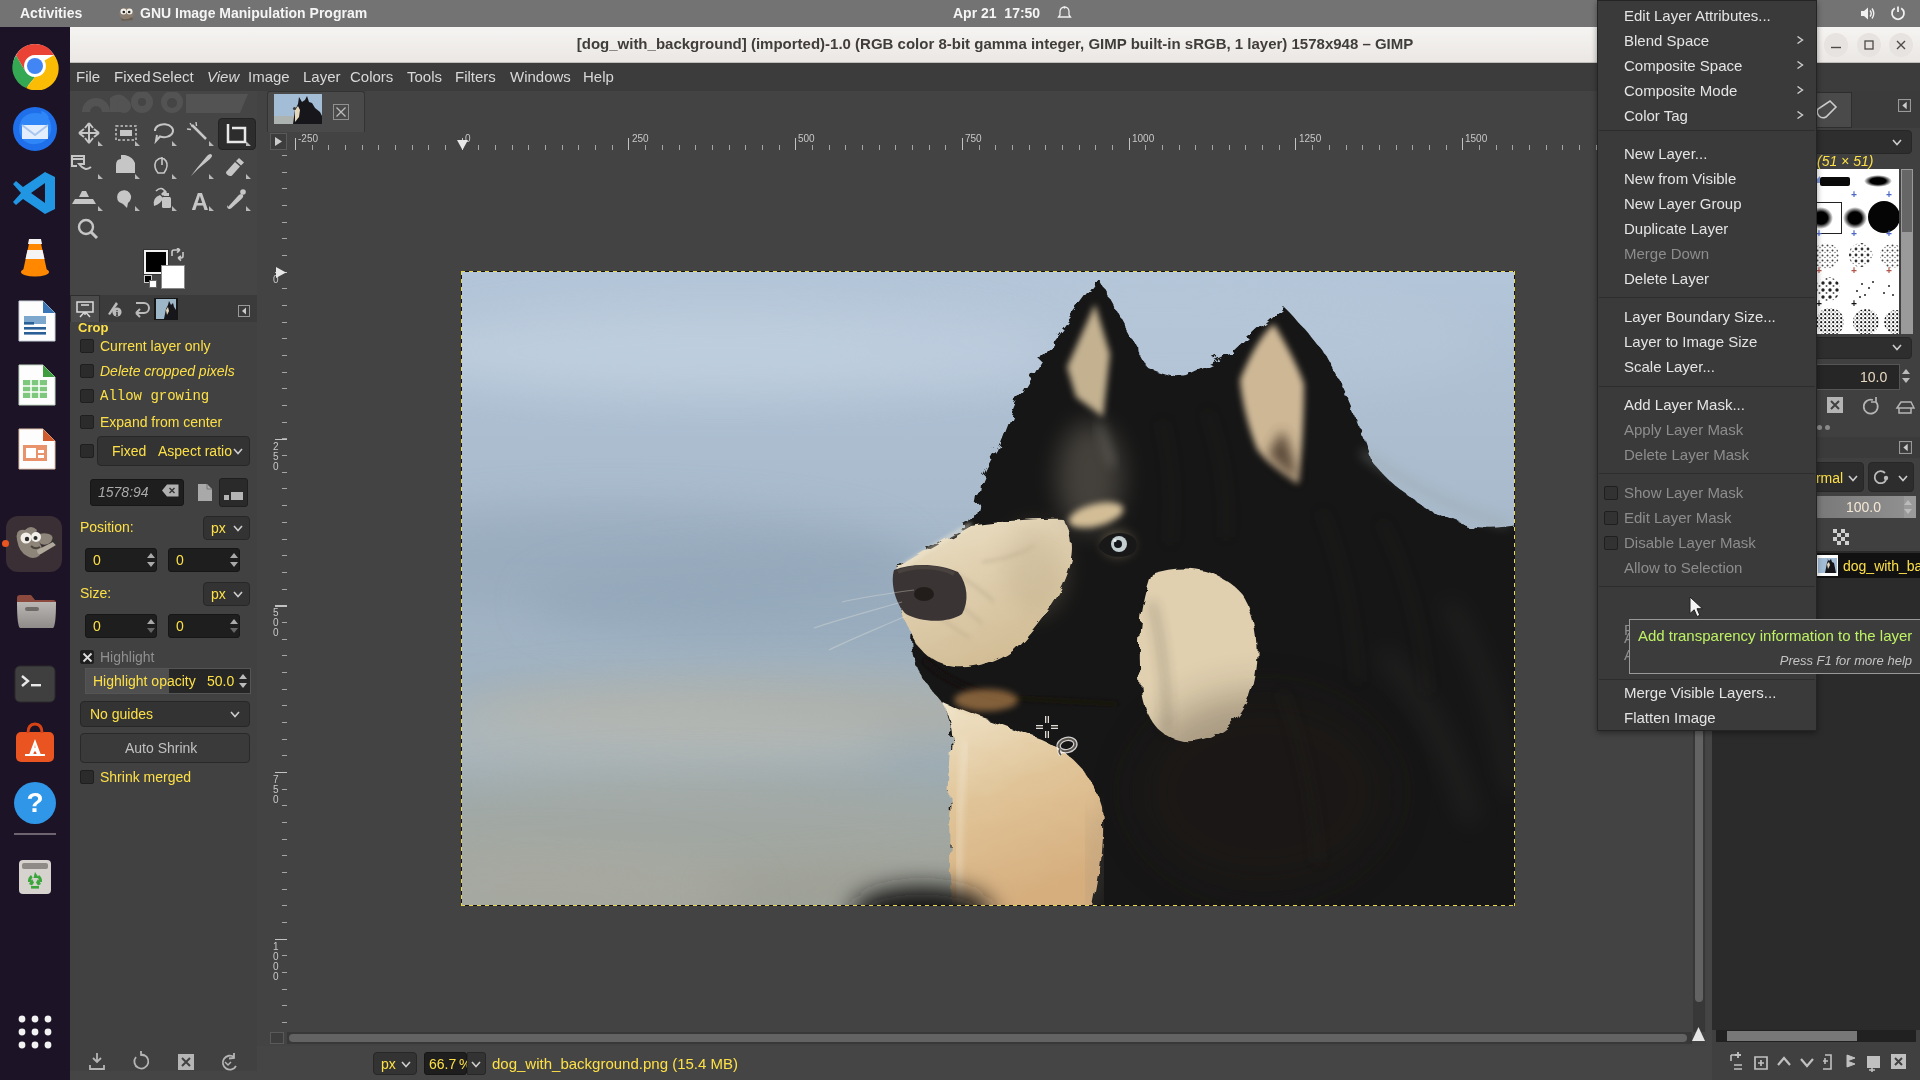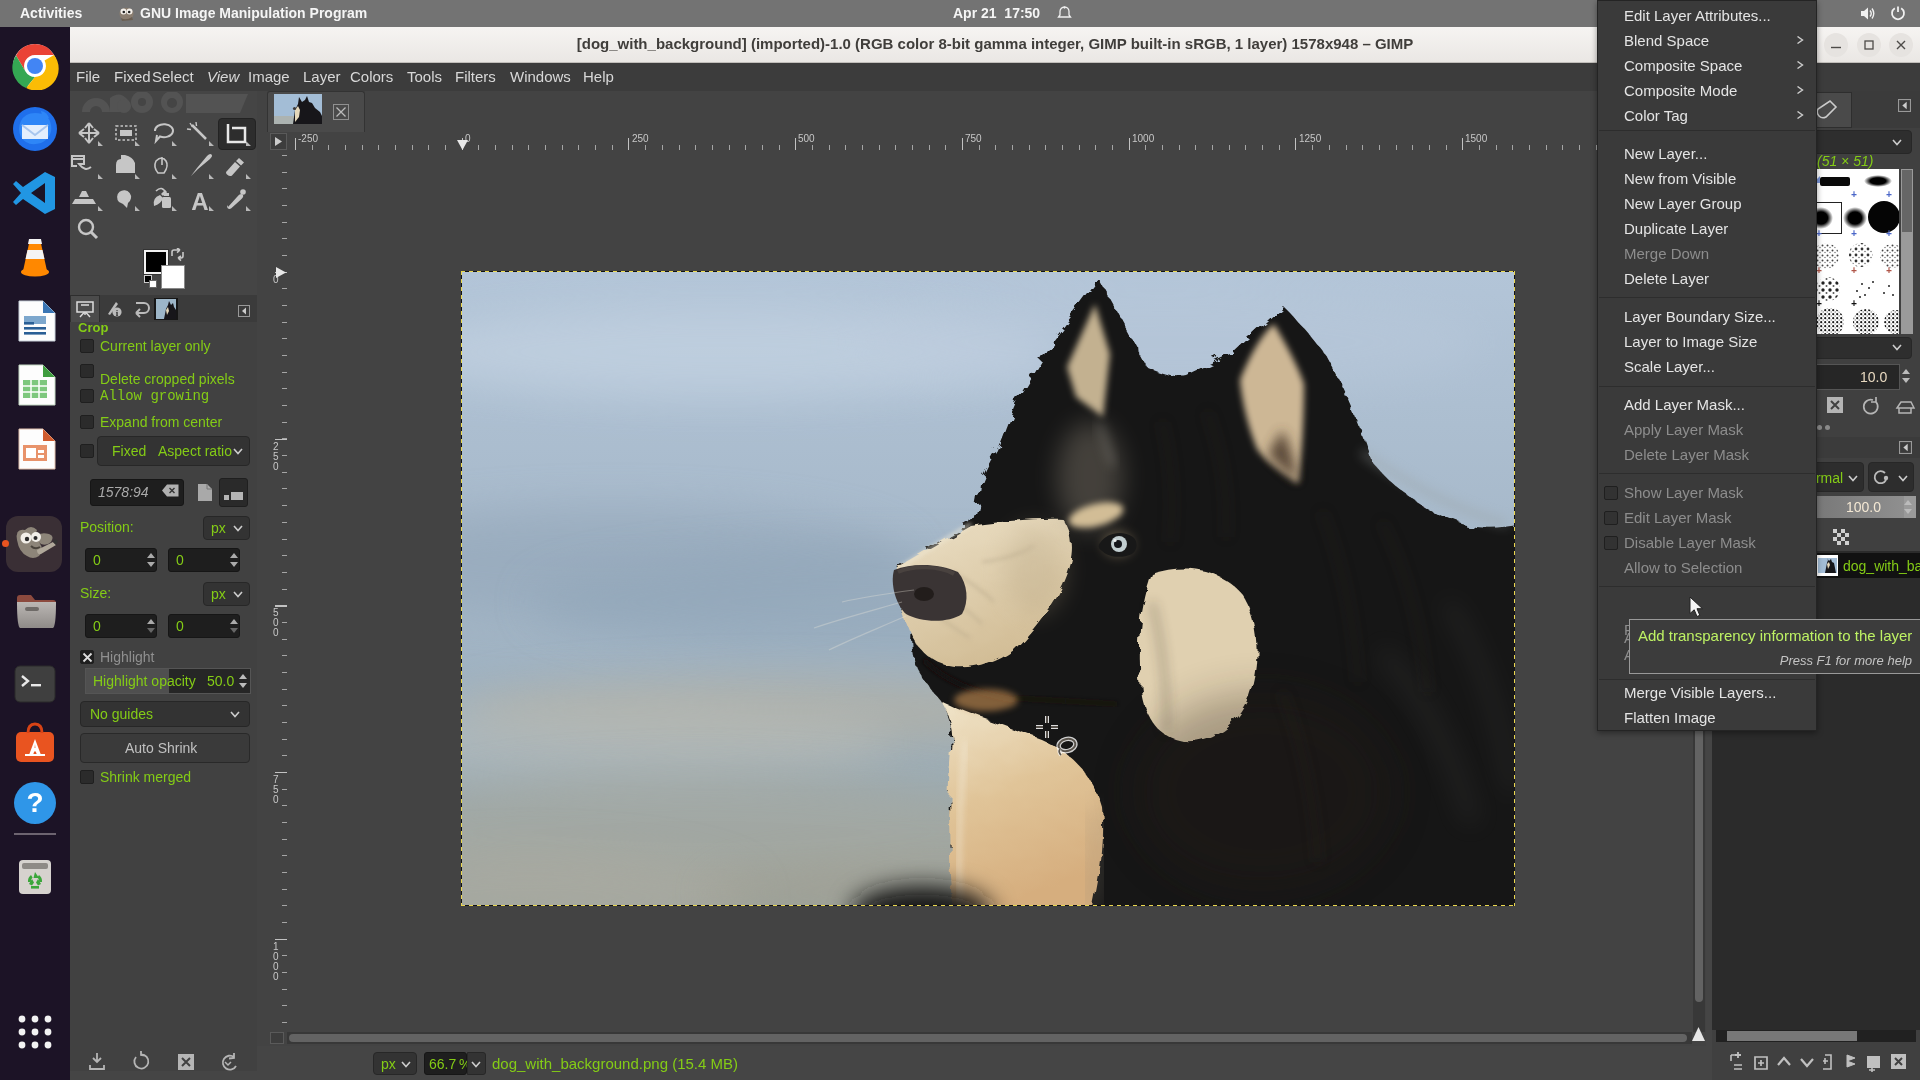--- a/index.html
+++ b/index.html
@@ -22,21 +22,21 @@
   background:#e6e3e0; }
 #menubar { left:70px; top:63px; width:1850px; height:28px; background:#3c3c3c; }
 #menubar span { position:absolute; top:5px; font-size:15px; color:#d8d8d8; }
 
 #leftpanel { left:70px; top:91px; width:187px; height:989px; background:#454545; }
 
 #canvascol { left:257px; top:91px; width:1449px; height:955px; background:#434343; }
 #statusbar { left:257px; top:1046px; width:1449px; height:34px; background:#454545; }
 
 #rightpanel { left:1712px; top:91px; width:208px; height:989px; background:#404040; }
-.lbl { position:absolute; font-size:14px; color:#84cc16; white-space:nowrap; }
+.lbl { position:absolute; font-size:14px; color:#fde047; white-space:nowrap; }
 .dim { color:#909090; }
 .ck { position:absolute; width:14px; height:14px; background:#2b2b2b;
   border:1px solid #1f1f1f; border-radius:2px; }
 .combo { position:absolute; background:#333333; border:1px solid #272727; border-radius:4px; }
 .entry { position:absolute; background:#1e1e1e; border:1px solid #161616; border-radius:3px; }
 .chev { position:absolute; width:10px; height:10px; }
 svg { display:block; }
 .rlb { position:absolute; top:0px; font-size:10px; color:#c8c8c8; }
 .rlbv { position:absolute; left:3px; font-size:10px; color:#c8c8c8; line-height:10px; }
 
@@ -295,21 +295,21 @@
     <svg class="abs" style="left:168px;top:214px;" width="12" height="12" viewBox="0 0 12 12">
       <rect x="0.5" y="0.5" width="11" height="11" fill="none" stroke="#999"></rect>
         <path d="M8,2.5 L4,6 L8,9.5 Z" fill="#ccc"></path>
     </svg>
 
     <div class="abs" style="left:0px;top:231px;width:187px;height:749px;background:#414141;"></div>
     <span class="lbl" style="left:8px;top:229px;font-weight:bold;font-size:13px;">Crop</span>
     <div class="ck" style="left:10px;top:248px;"></div>
       <span class="lbl" style="left:30px;top:247px;">Current layer only</span>
     <div class="ck" style="left:10px;top:273px;"></div>
-      <span class="lbl" style="left:30px;top:280px;">Delete cropped pixels</span>
+      <span class="lbl" style="left:30px;top:272px;font-style:italic;">Delete cropped pixels</span>
     <div class="ck" style="left:10px;top:298px;"></div>
       <span class="lbl" style="left:30px;top:297px;font-family:Liberation Mono, monospace;">Allow growing</span>
     <div class="ck" style="left:10px;top:324px;"></div>
       <span class="lbl" style="left:30px;top:323px;">Expand from center</span>
     <div class="ck" style="left:10px;top:353px;"></div>
     <div class="combo" style="left:27px;top:345px;width:153px;height:30px;"></div>
     <span class="lbl" style="left:42px;top:352px;">Fixed</span>
       <span class="lbl" style="left:88px;top:352px;">Aspect ratio</span>
     <svg class="chev" style="left:163px;top:355px;" viewBox="0 0 10 10">
         <path d="M1,3 L5,7.5 L9,3" fill="none" stroke="#ccc" stroke-width="1.6"></path>

